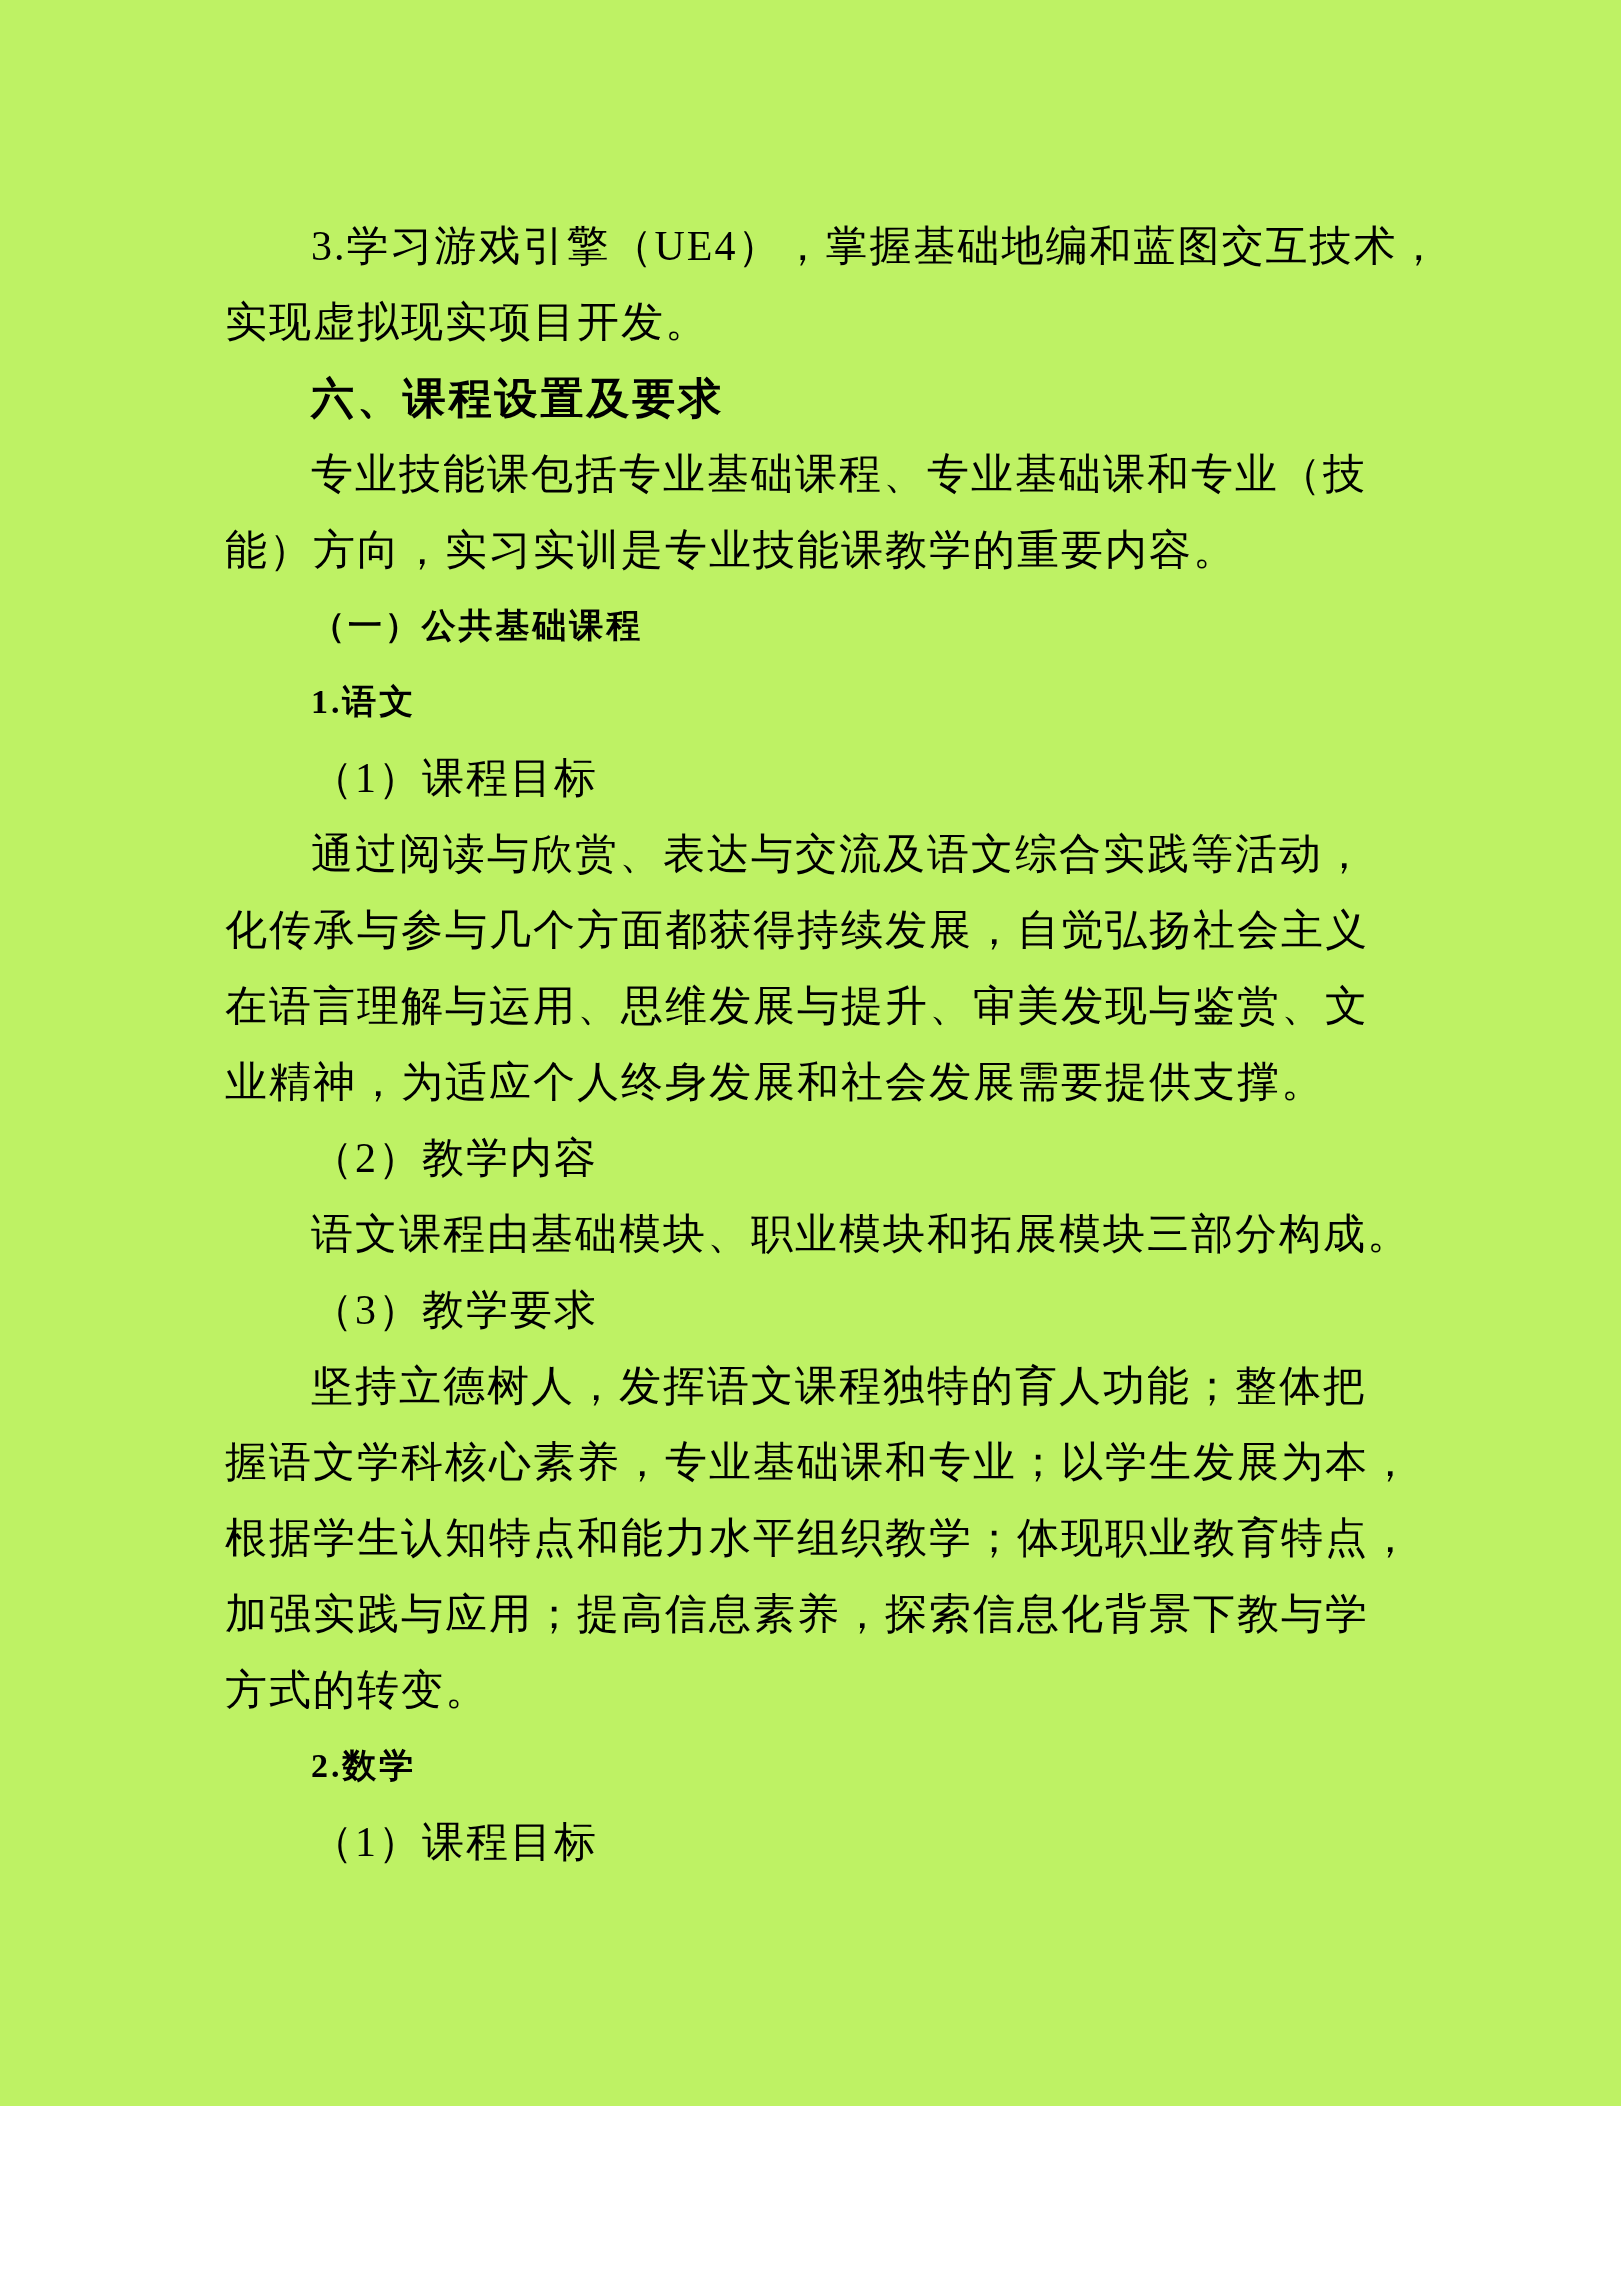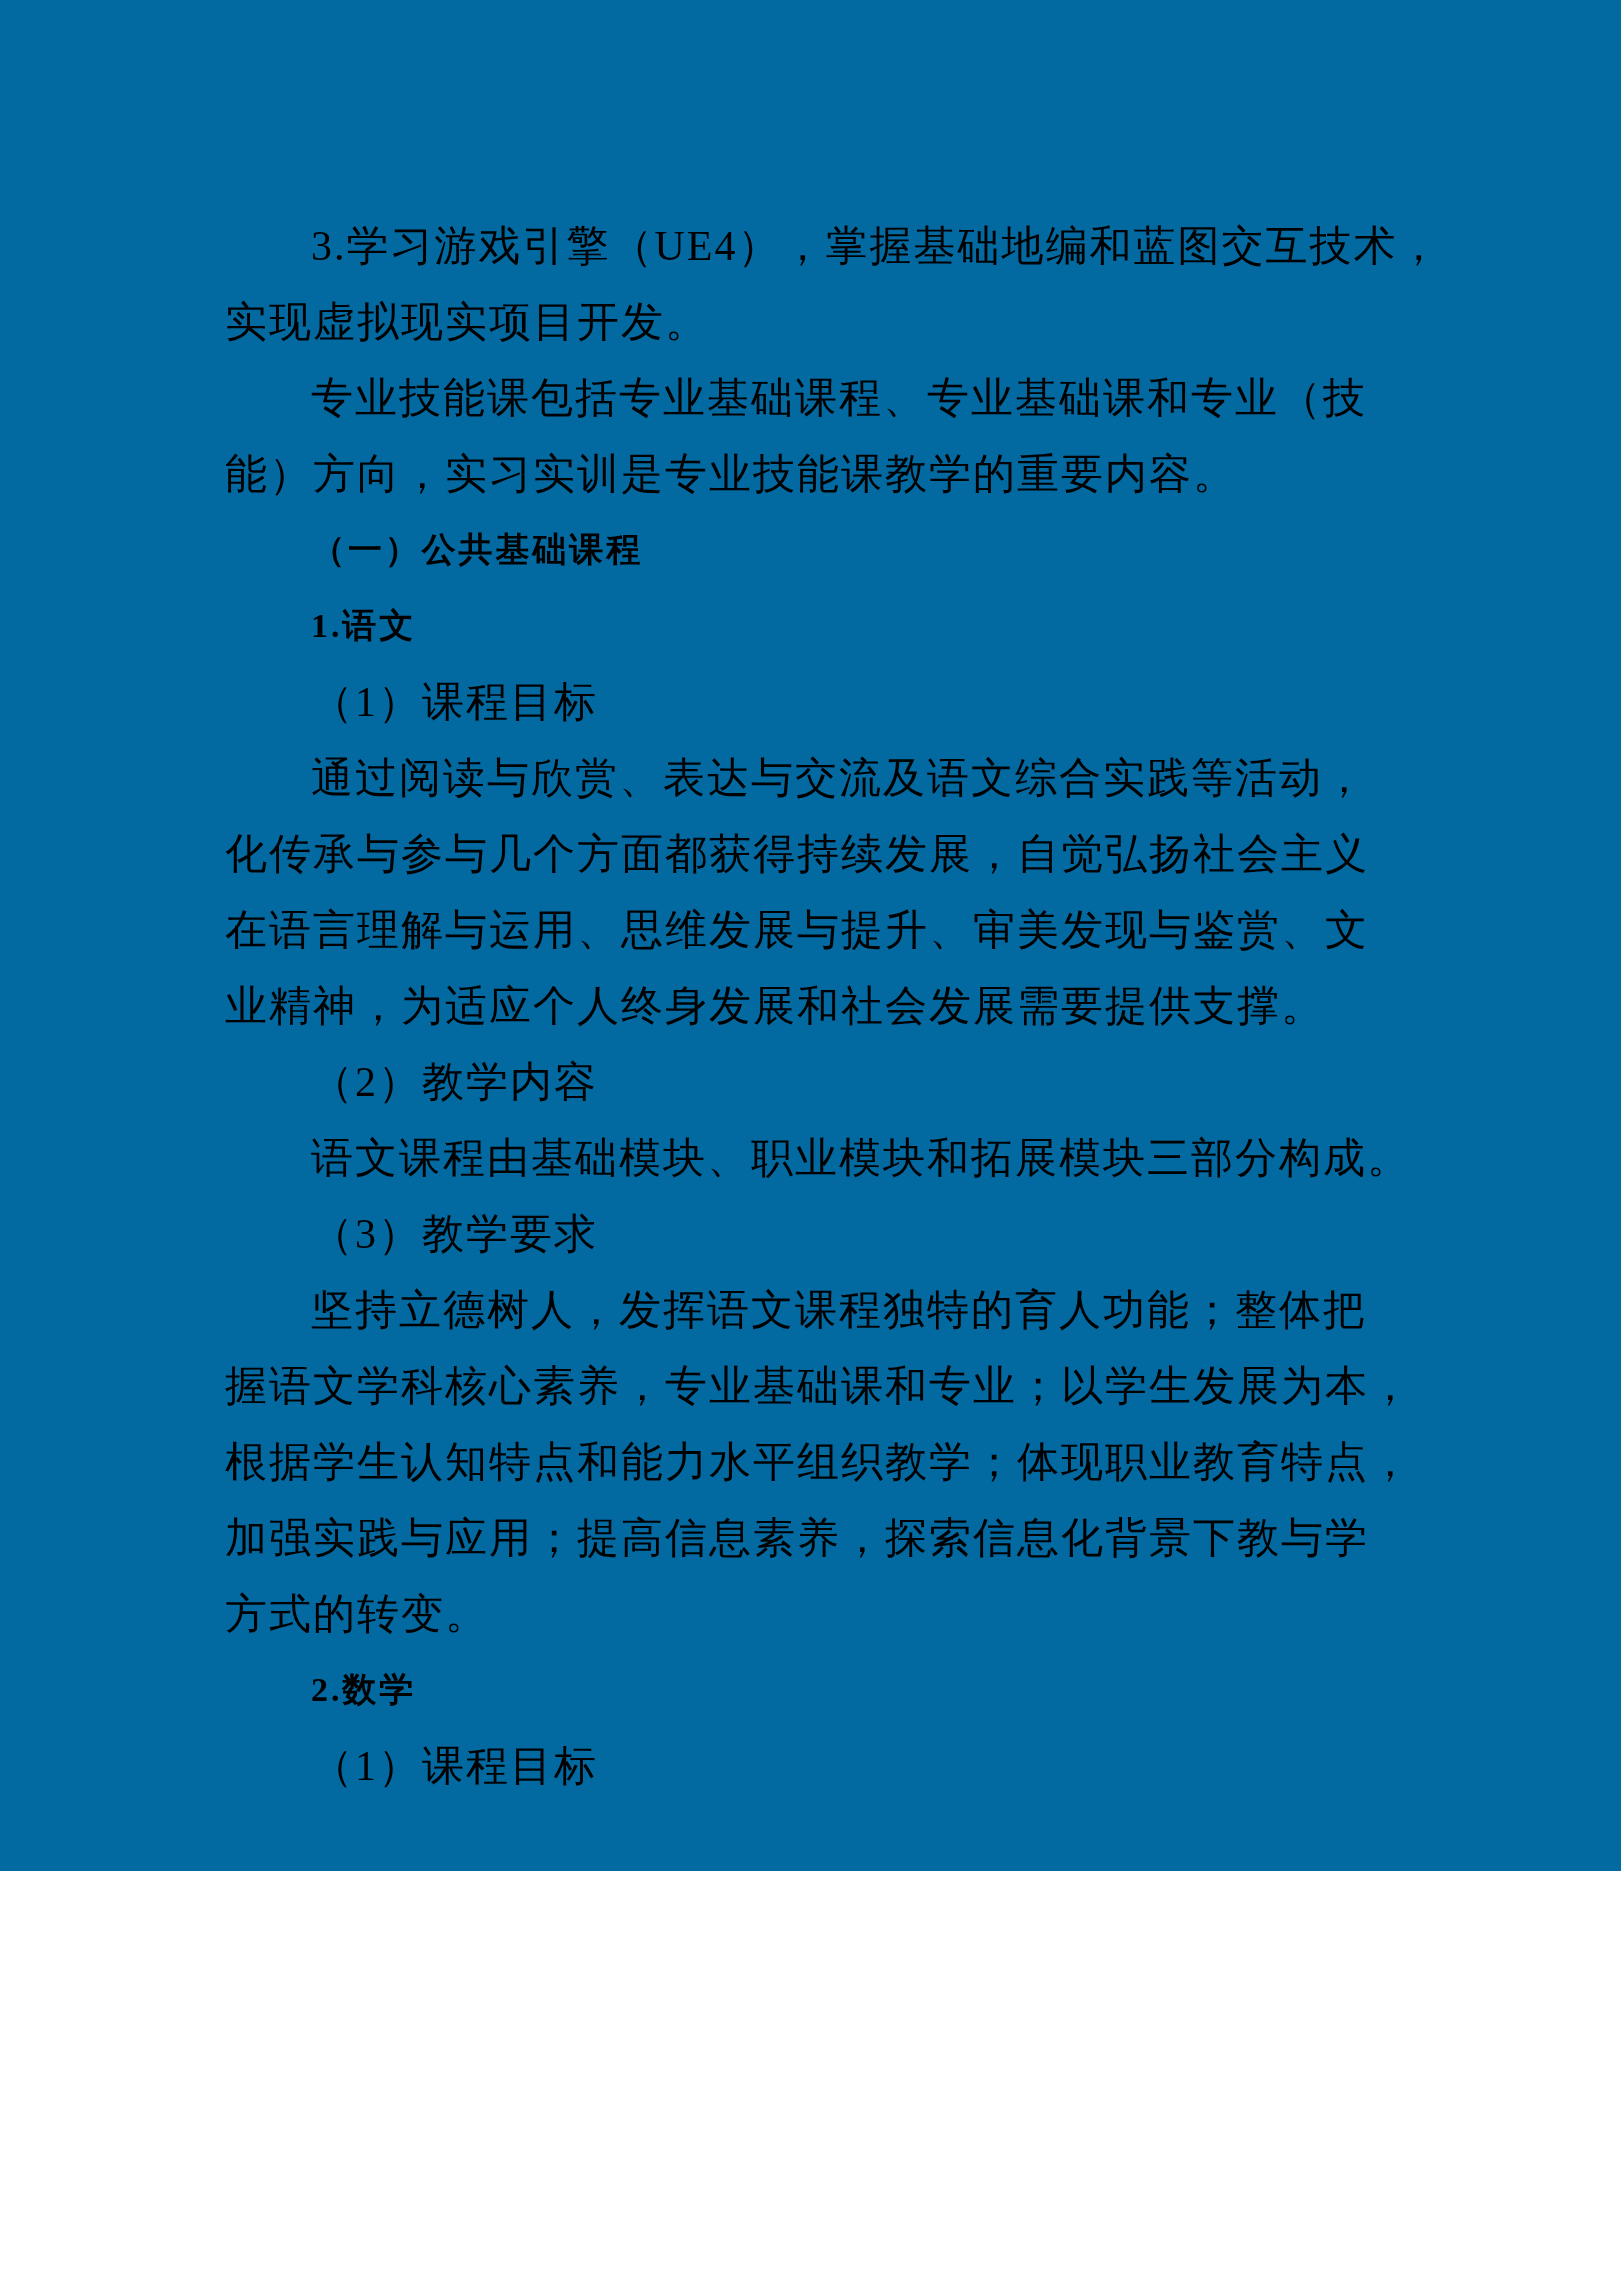--- a/index.html
+++ b/index.html
@@ -3,22 +3,22 @@
 <meta charset="utf-8">
 <style>
   html, body {
     margin: 0;
     padding: 0;
     background: #ffffff;
   }
   .page {
     position: relative;
     width: 1621px;
-    height: 1871px;
-    background: #0369a1;
+    height: 2106px;
+    background: #bef264;
     color: #000000;
     font-family: "Liberation Serif", "DejaVu Serif", serif;
     overflow: hidden;
   }
   .content {
     position: absolute;
     left: 225px;
     top: 208px;
     width: 1147px;
   }
@@ -55,20 +55,21 @@
     white-space: nowrap;
   }
 </style>
 </head>
 <body>
 
 <div class="page">
   <div class="content">
     <div class="line indent">3.学习游戏引擎（UE4），掌握基础地编和蓝图交互技术，</div>
     <div class="line">实现虚拟现实项目开发。</div>
+    <div class="line indent h-hei">六、课程设置及要求</div>
     <div class="line indent">专业技能课包括专业基础课程、专业基础课和专业（技</div>
     <div class="line">能）方向，实习实训是专业技能课教学的重要内容。</div>
     <div class="line indent h-kai">（一）公共基础课程</div>
     <div class="line indent h-kai">1.语文</div>
     <div class="line indent">（1）课程目标</div>
     <div class="line indent">通过阅读与欣赏、表达与交流及语文综合实践等活动，</div>
     <div class="line">化传承与参与几个方面都获得持续发展，自觉弘扬社会主义</div>
     <div class="line">在语言理解与运用、思维发展与提升、审美发现与鉴赏、文</div>
     <div class="line">业精神，为适应个人终身发展和社会发展需要提供支撑。</div>
     <div class="line indent">（2）教学内容</div>

